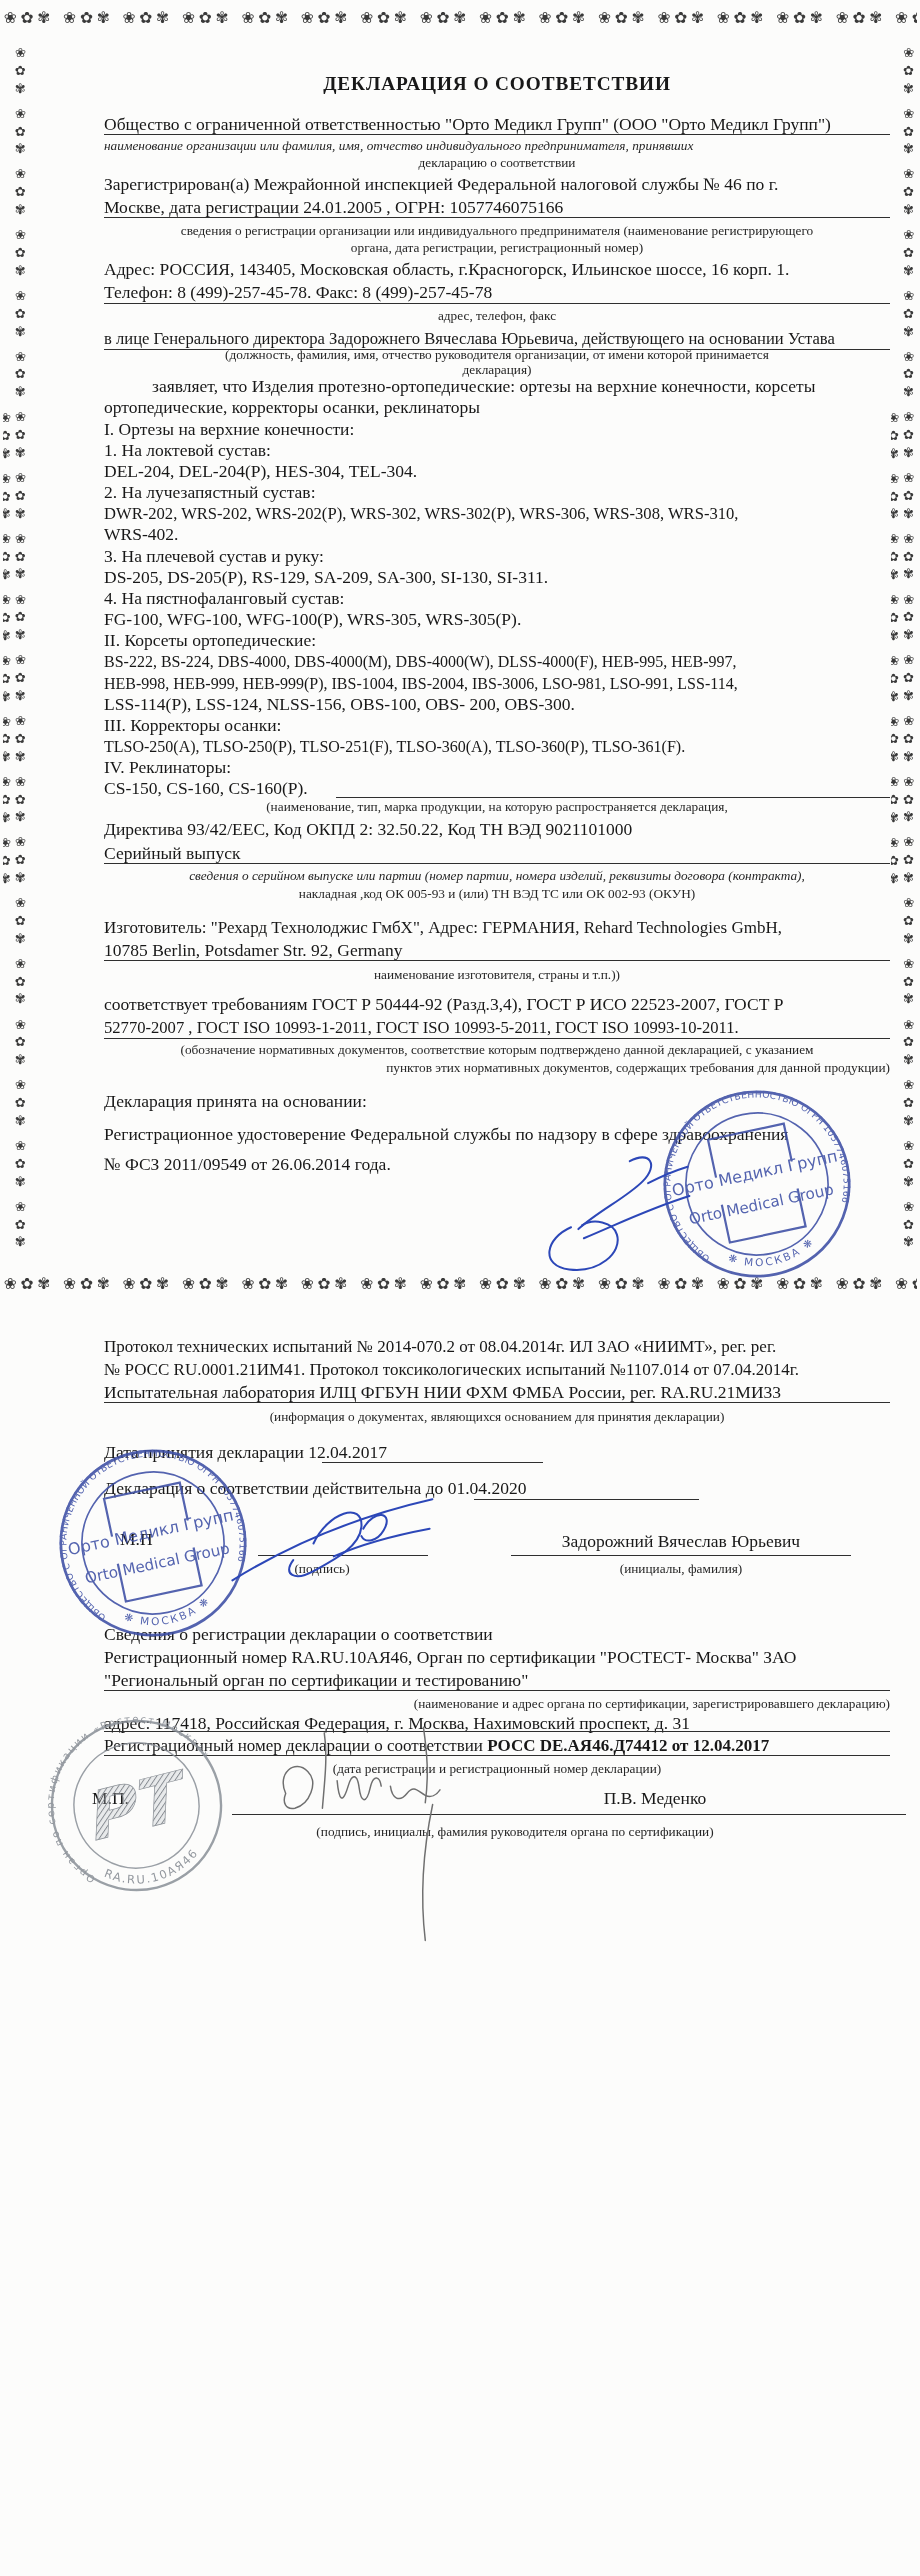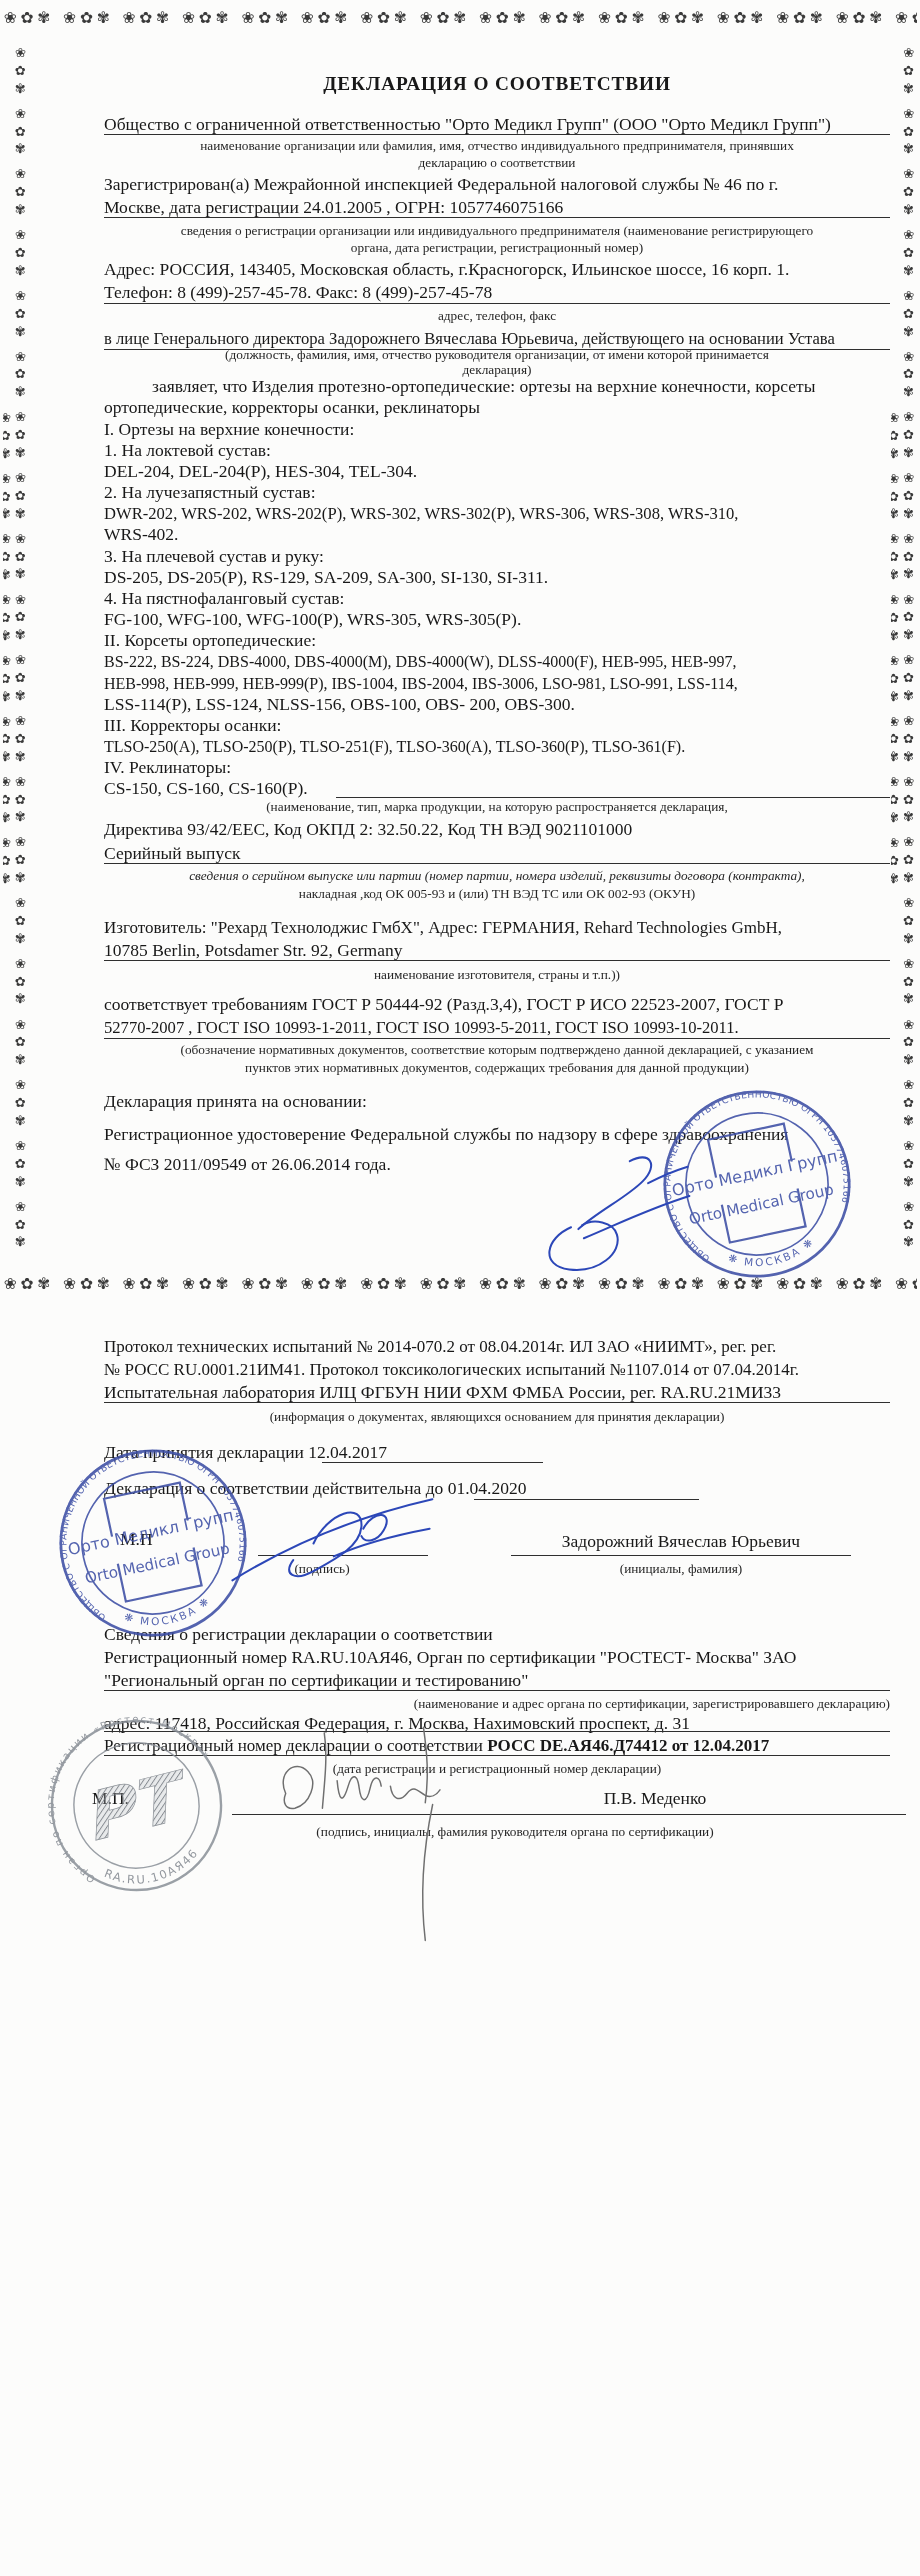--- a/index.html
+++ b/index.html
@@ -26,21 +26,21 @@
 <div class="page">
 
   <div class="orn-h" style="top:3.7px">❀✿✾ ❀✿✾ ❀✿✾ ❀✿✾ ❀✿✾ ❀✿✾ ❀✿✾ ❀✿✾ ❀✿✾ ❀✿✾ ❀✿✾ ❀✿✾ ❀✿✾ ❀✿✾ ❀✿✾ ❀✿✾ ❀✿✾ ❀✿✾ ❀✿✾ ❀✿✾ ❀✿✾ ❀✿✾ ❀✿✾ ❀✿✾ </div>
   <div class="orn-h" style="top:1270px">❀✿✾ ❀✿✾ ❀✿✾ ❀✿✾ ❀✿✾ ❀✿✾ ❀✿✾ ❀✿✾ ❀✿✾ ❀✿✾ ❀✿✾ ❀✿✾ ❀✿✾ ❀✿✾ ❀✿✾ ❀✿✾ ❀✿✾ ❀✿✾ ❀✿✾ ❀✿✾ ❀✿✾ ❀✿✾ ❀✿✾ ❀✿✾ </div>
   <div class="orn-v" style="left:2.8px">❀✿✾ ❀✿✾ ❀✿✾ ❀✿✾ ❀✿✾ ❀✿✾ ❀✿✾ ❀✿✾ ❀✿✾ ❀✿✾ ❀✿✾ ❀✿✾ ❀✿✾ ❀✿✾ ❀✿✾ ❀✿✾ ❀✿✾ ❀✿✾ ❀✿✾ ❀✿✾ ❀✿✾ ❀✿✾ ❀✿✾ ❀✿✾ ❀✿✾ ❀✿✾ ❀✿✾ ❀✿✾ </div>
   <div class="orn-v" style="left:891px">❀✿✾ ❀✿✾ ❀✿✾ ❀✿✾ ❀✿✾ ❀✿✾ ❀✿✾ ❀✿✾ ❀✿✾ ❀✿✾ ❀✿✾ ❀✿✾ ❀✿✾ ❀✿✾ ❀✿✾ ❀✿✾ ❀✿✾ ❀✿✾ ❀✿✾ ❀✿✾ ❀✿✾ ❀✿✾ ❀✿✾ ❀✿✾ ❀✿✾ ❀✿✾ ❀✿✾ ❀✿✾ </div>
 
   <div>
       <div class="line t" style="top: 72px; left: 104px; width: 786px; text-align: center;">ДЕКЛАРАЦИЯ О СООТВЕТСТВИИ</div>
       <div class="line b" style="top: 114px; left: 104px;">Общество с ограниченной ответственностью "Орто Медикл Групп"  (ООО "Орто Медикл Групп")</div>
-      <div class="line s" style="top: 138px; left: 104px; width: 786px; text-align: center;">наименование организации или фамилия, имя, отчество индивидуального предпринимателя, принявших</div>
+      <div class="line s" style="top: 138px; left: 104px; width: 786px;  font-style: italic;">наименование организации или фамилия, имя, отчество индивидуального предпринимателя, принявших</div>
       <div class="line s" style="top: 155px; left: 104px; width: 786px; text-align: center;">декларацию о соответствии</div>
       <div class="line b" style="top: 174px; left: 104px;">Зарегистрирован(а) Межрайонной инспекцией Федеральной налоговой службы № 46 по г.</div>
       <div class="line b" style="top: 197px; left: 104px;">Москве, дата регистрации 24.01.2005 , ОГРН: 1057746075166</div>
       <div class="line s" style="top: 223px; left: 104px; width: 786px; text-align: center;">сведения о регистрации организации или индивидуального предпринимателя (наименование регистрирующего</div>
       <div class="line s" style="top: 240px; left: 104px; width: 786px; text-align: center;">органа, дата регистрации, регистрационный номер)</div>
       <div class="line b" style="top: 259px; left: 104px;">Адрес: РОССИЯ, 143405, Московская область, г.Красногорск, Ильинское шоссе, 16 корп. 1.</div>
       <div class="line b" style="top: 282px; left: 104px;">Телефон: 8 (499)-257-45-78. Факс: 8 (499)-257-45-78</div>
       <div class="line s" style="top: 308px; left: 104px; width: 786px; text-align: center;">адрес, телефон, факс</div>
       <div class="line b" style="top: 328px; font-size: 16.6px; left: 104px;">в лице Генерального директора Задорожнего Вячеслава Юрьевича, действующего на основании Устава</div>
       <div class="line s" style="top: 347px; left: 104px; width: 786px; text-align: center;">(должность, фамилия, имя, отчество руководителя организации, от имени которой принимается</div>
@@ -69,21 +69,21 @@
       <div class="line b" style="top: 819px; left: 104px;">Директива 93/42/ЕЕС, Код ОКПД 2:  32.50.22, Код ТН ВЭД 9021101000</div>
       <div class="line b" style="top: 843px; left: 104px;">Серийный выпуск</div>
       <div class="line s" style="top: 868px; left: 104px; width: 786px; text-align: center; font-style: italic;">сведения о серийном выпуске или партии (номер партии, номера изделий, реквизиты договора (контракта),</div>
       <div class="line s" style="top: 886px; left: 104px; width: 786px; text-align: center;">накладная ,код ОК 005-93 и (или) ТН ВЭД ТС или ОК 002-93 (ОКУН)</div>
       <div class="line b" style="top: 917px; font-size: 17px; left: 104px;">Изготовитель: "Рехард Технолоджис ГмбХ", Адрес: ГЕРМАНИЯ, Rehard Technologies GmbH,</div>
       <div class="line b" style="top: 940px; left: 104px;">10785 Berlin, Potsdamer Str. 92, Germany</div>
       <div class="line s" style="top: 967px; left: 104px; width: 786px; text-align: center;">наименование изготовителя, страны и т.п.))</div>
       <div class="line b" style="top: 994px; left: 104px;">соответствует требованиям ГОСТ Р 50444-92 (Разд.3,4), ГОСТ Р ИСО 22523-2007, ГОСТ Р</div>
       <div class="line b" style="top: 1017px; font-size: 16.6px; left: 104px;">52770-2007 , ГОСТ  ISO 10993-1-2011,  ГОСТ ISO 10993-5-2011, ГОСТ  ISO 10993-10-2011.</div>
       <div class="line s" style="top: 1042px; left: 104px; width: 786px; text-align: center;">(обозначение нормативных документов, соответствие которым подтверждено данной декларацией, с указанием</div>
-      <div class="line s" style="top: 1060px; left: 104px; width: 786px; text-align: center;">пунктов этих нормативных документов, содержащих требования для данной продукции)</div>
+      <div class="line s" style="top: 1060px; left: 104px; width: 786px; text-align: right;">пунктов этих нормативных документов, содержащих требования для данной продукции)</div>
       <div class="line b" style="top: 1091px; left: 104px;">Декларация принята на основании:</div>
       <div class="line b" style="top: 1124px; left: 104px;">Регистрационное удостоверение Федеральной службы по надзору в сфере здравоохранения</div>
       <div class="line b" style="top: 1154px; left: 104px;">№ ФСЗ 2011/09549 от 26.06.2014 года.</div>
       <div class="line b" style="top: 1336px; font-size: 17px; left: 104px;">Протокол  технических испытаний № 2014-070.2 от 08.04.2014г. ИЛ ЗАО «НИИМТ», рег. рег.</div>
       <div class="line b" style="top: 1359px; font-size: 17px; left: 104px;">№ РОСС RU.0001.21ИМ41. Протокол токсикологических испытаний №1107.014 от 07.04.2014г.</div>
       <div class="line b" style="top: 1382px; left: 104px;">Испытательная лаборатория ИЛЦ ФГБУН НИИ ФХМ ФМБА России, рег. RA.RU.21МИ33</div>
       <div class="line s" style="top: 1409px; left: 104px; width: 786px; text-align: center;">(информация о документах, являющихся основанием для принятия декларации)</div>
       <div class="line b" style="top: 1442px; left: 104px;">Дата принятия декларации 12.04.2017</div>
       <div class="line b" style="top: 1478px; left: 104px;">Декларация о соответствии действительна до 01.04.2020</div>
       <div class="line b" style="top: 1529px; left: 120px;">М.П</div>

